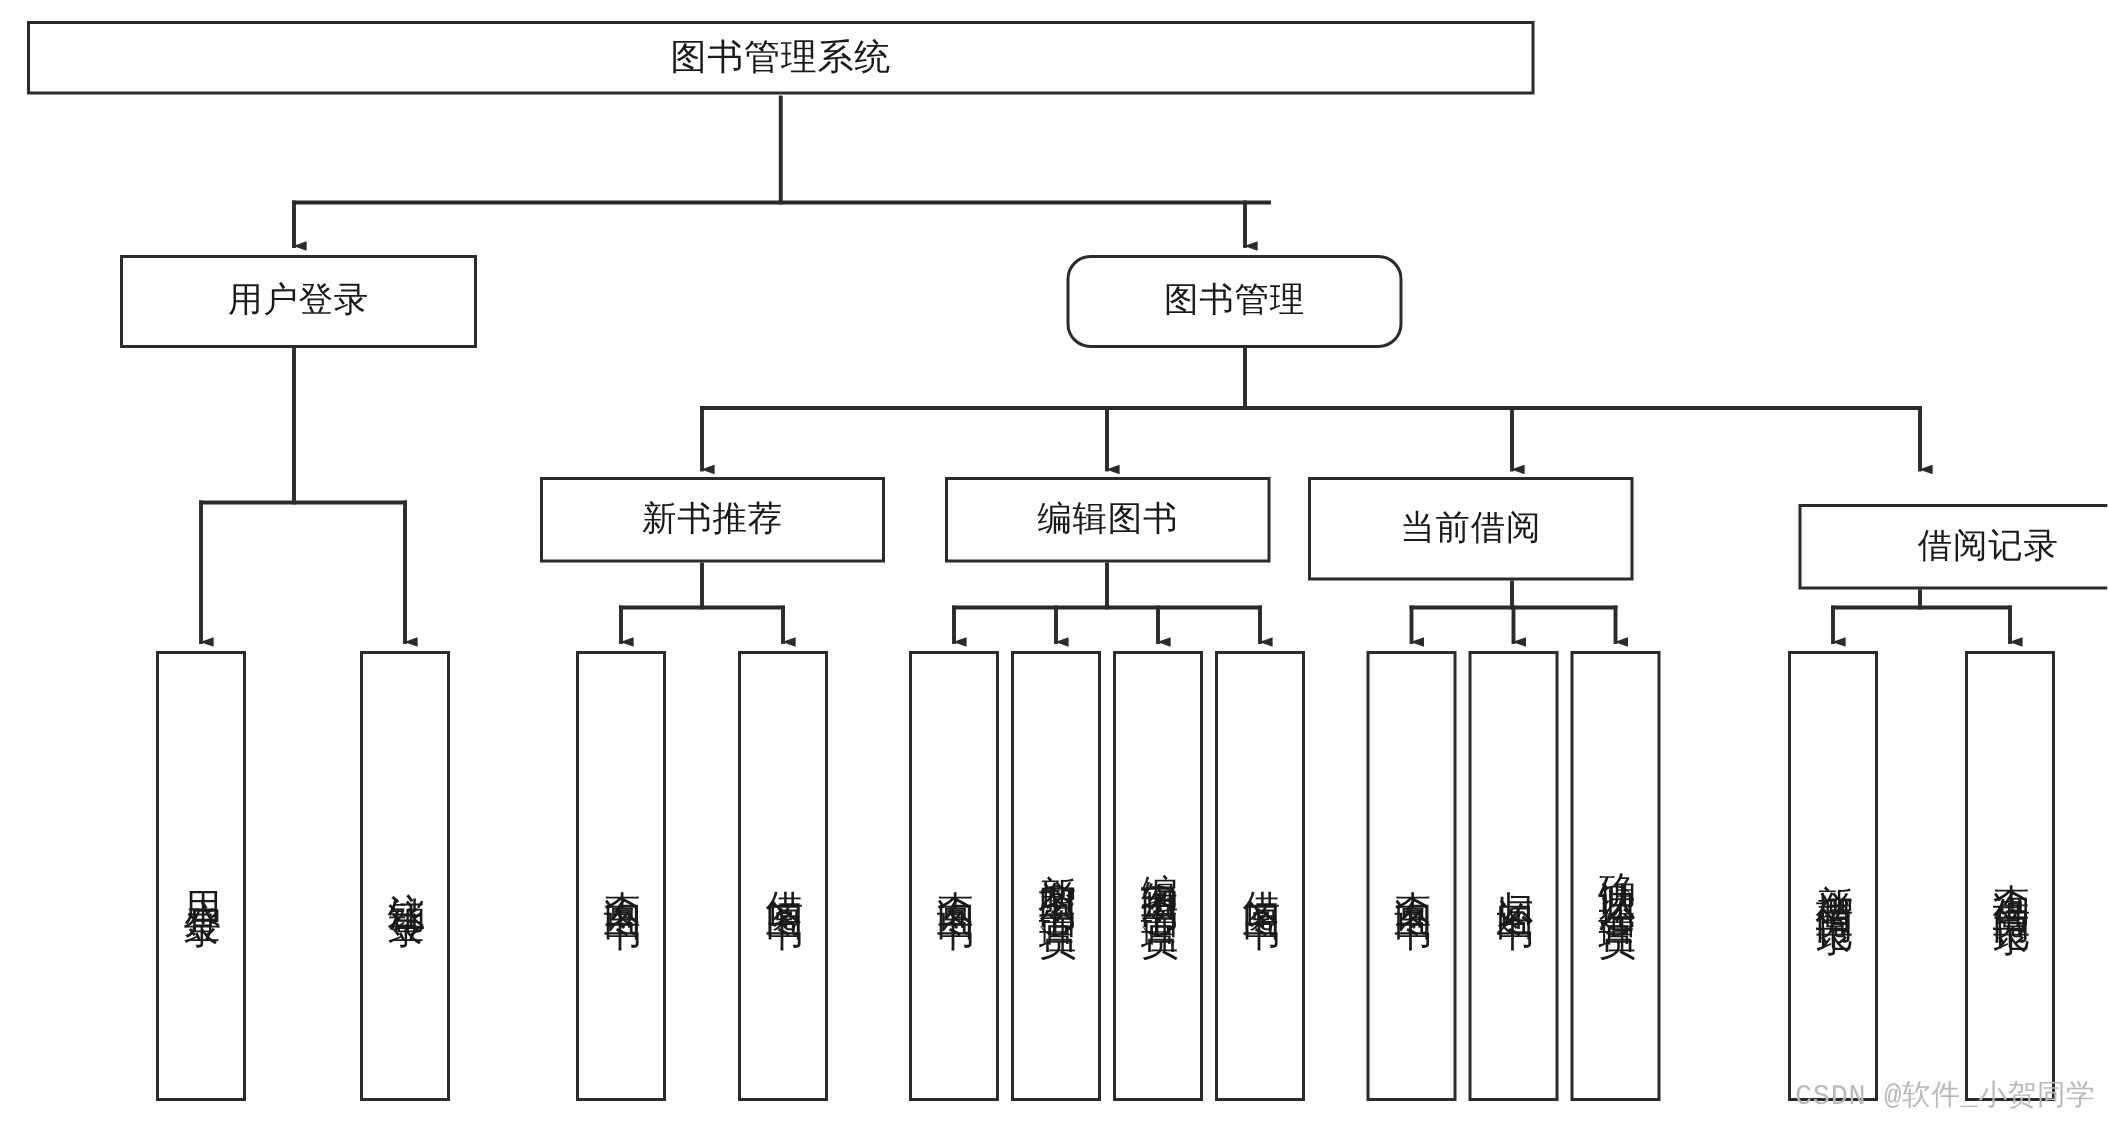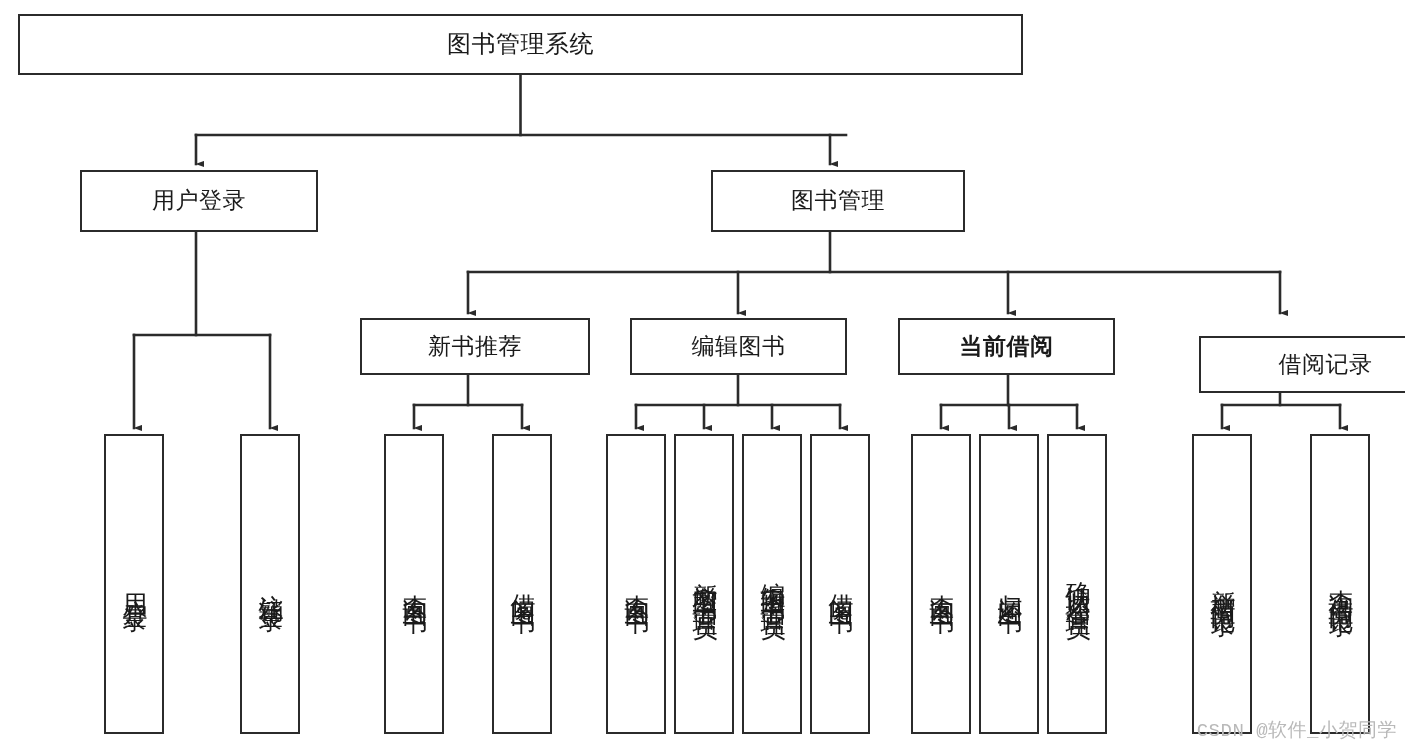--- a/index.html
+++ b/index.html
@@ -125,38 +125,38 @@
       <path d="M1009,405 L1009,428" marker-end="url(#arrowhead)"></path>
       <path d="M1077,405 L1077,428" marker-end="url(#arrowhead)"></path>
 
       <path d="M1280,375 L1280,405"></path>
       <path d="M1222,405 L1340,405"></path>
       <path d="M1222,405 L1222,428" marker-end="url(#arrowhead)"></path>
       <path d="M1340,405 L1340,428" marker-end="url(#arrowhead)"></path>
     </g>
   </svg>
 
-  <div class="node horiz root" style="left:18px; top:14px; width:1005px; height:61px;">
+  <div class="node horiz root" style="left:18px; top:14px; width:1005px; height:49px;">
     <span class="node-label">图书管理系统</span>
   </div>
 
   <div class="node horiz" style="left:80px; top:170px; width:238px; height:62px;">
     <span class="node-label">用户登录</span>
   </div>
-  <div class="node horiz" style="left:711px; top:170px; width:254px; height:62px;">
+  <div class="node horiz" style="left:711px; top:170px; width:224px; height:62px;border-radius:16px;">
     <span class="node-label">图书管理</span>
   </div>
 
   <div class="node horiz" style="left:360px; top:318px; width:230px; height:57px;">
     <span class="node-label">新书推荐</span>
   </div>
   <div class="node horiz" style="left:630px; top:318px; width:217px; height:57px;">
     <span class="node-label">编辑图书</span>
   </div>
-  <div class="node horiz" style="left:898px; top:318px; width:217px; height:57px;font-weight:bold;">
+  <div class="node horiz" style="left:872px; top:318px; width:217px; height:69px;">
     <span class="node-label">当前借阅</span>
   </div>
   <div class="node horiz" style="left:1171px; top:336px; width:253px; height:57px;margin-left:28px;">
     <span class="node-label">借阅记录</span>
   </div>
 
   <div class="node vert" style="left:104px; top:434px; width:60px; height:300px;">
     <span class="node-label">用户登录</span>
   </div>
   <div class="node vert" style="left:240px; top:434px; width:60px; height:300px;">

